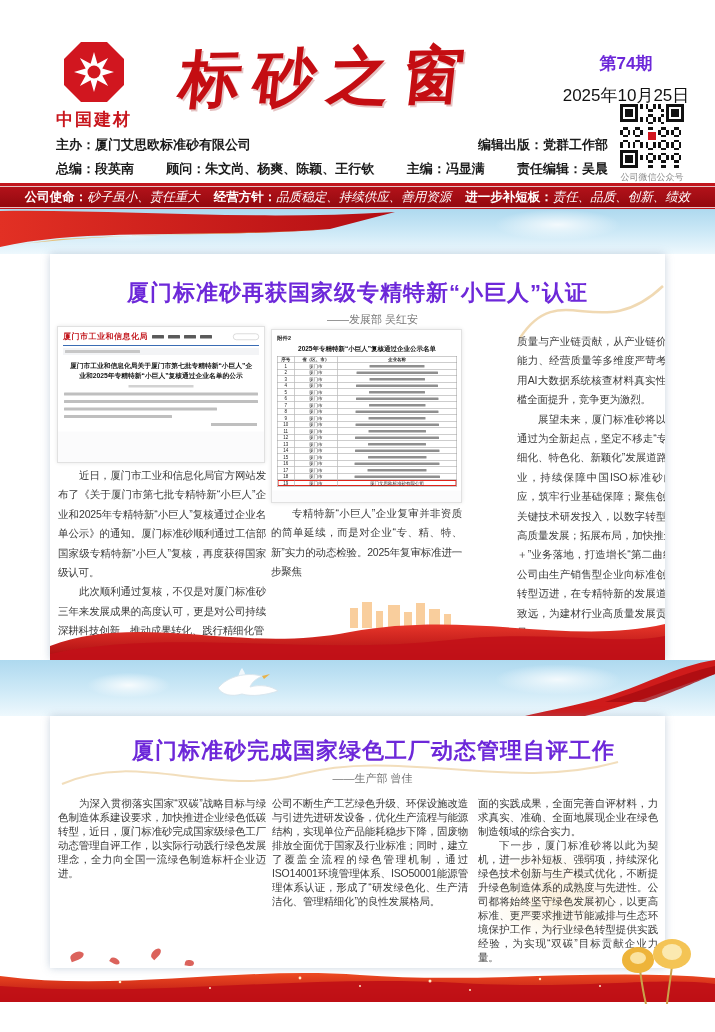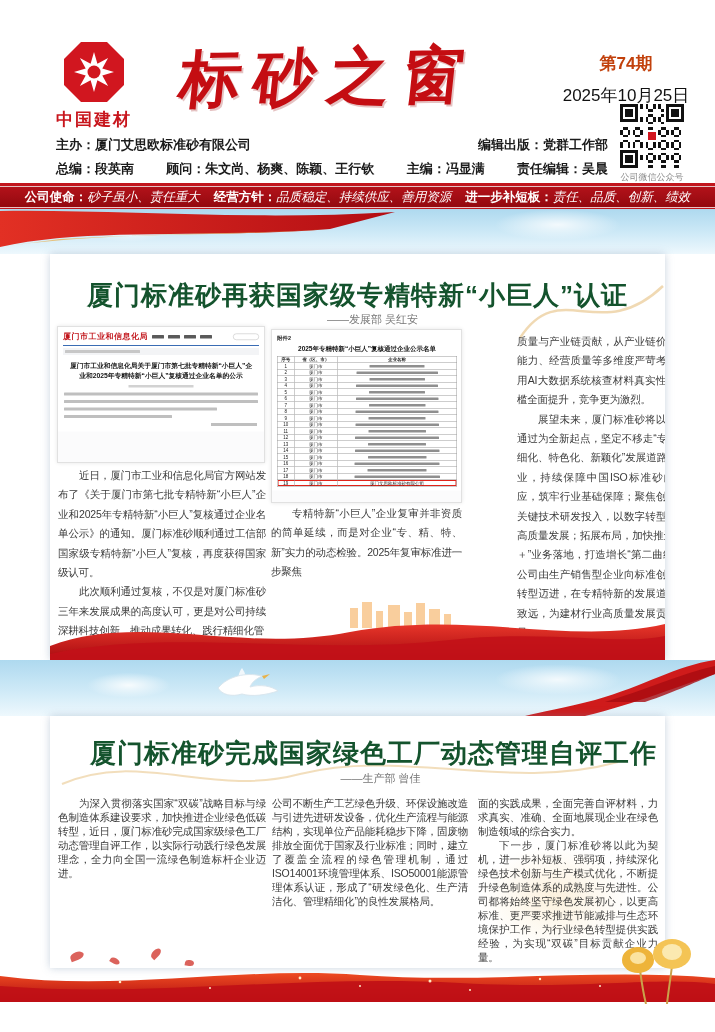--- a/index.html
+++ b/index.html
@@ -12,21 +12,21 @@
 
   
   .logo-octagon { position:absolute; left:62px; top:40px; width:64px; height:64px; }
   .logo-org { position:absolute; left:44px; top:108px; width:100px; text-align:center;
     color:#c8151c; font-weight:bold; font-size:17px; letter-spacing:2px; }
   .masthead { position:absolute; left:158px; top:34px; width:340px; height:86px;
     text-align:center; font-family:"DejaVu Serif", serif; font-weight:bold;
     font-size:62px; letter-spacing:12px; color:#c40d12; line-height:86px;
     transform:skewX(-7deg) rotate(-1deg); text-shadow:2px 2px 0 rgba(150,10,12,.25); }
   .issue-block { position:absolute; left:538px; top:52px; width:176px; text-align:center; }
-  .issue-no { font-size:17px; font-weight:bold; color:#c2410c; }
+  .issue-no { font-size:17px; font-weight:bold; color:#6d28d9; }
   .issue-date { font-size:17px; color:#111; margin-top:9px; }
   .qr { position:absolute; left:620px; top:104px; width:64px; height:64px; background:#fff; }
   .qr-caption { position:absolute; left:604px; top:171px; width:96px; text-align:center;
     font-size:9px; color:#8a8a8a; }
   .info-line { position:absolute; left:56px; width:552px; display:flex;
     justify-content:space-between; font-size:13px; color:#1b1b1b; font-weight:600; }
   .info1 { top:136px; } .info2 { top:160px; }
   .pair { white-space:nowrap; }
   .pair-label { font-weight:700; }
 
@@ -47,21 +47,21 @@
       linear-gradient(180deg,#aed9ef 0%, #cfeaf7 55%, #eef8fd 100%); }
   .band1 { top:209px; height:45px; }
   .band2 { top:660px; height:56px; }
 
   
   .card { position:absolute; left:50px; width:615px; background:#fff;
     box-shadow:0 0 8px rgba(110,140,170,.38); overflow:hidden; }
   .card1 { top:254px; height:406px; }
   .card2 { top:716px; height:252px; }
   .art-title { position:absolute; left:0; width:100%; text-align:center;
-    color:#14532d; font-weight:bold; font-size:26px; letter-spacing:1px; }
+    color:#6d28d9; font-weight:bold; font-size:22px; letter-spacing:1px; }
   .byline { position:absolute; left:15px; width:100%; text-align:center;
     color:#777; font-size:11px; }
   .colbox { position:absolute; }
   .para { font-size:10.5px; text-align:justify; color:#3a3a3a; letter-spacing:-.2px; }
   .card1 .para { line-height:19.4px; }
   .card2 .para { line-height:14px; }
   .para.indent { text-indent:2em; }
 
   
   .fig { position:absolute; background:#fbfbfc; border:1px solid #e1e1e1;
@@ -493,21 +493,21 @@
       <path d="M190,6 C155,14 120,30 80,42 L120,42 C150,32 175,20 190,14 Z" fill="#a80b10" opacity=".8"></path>
     </svg>
   </div>
 
   <div class="card card2">
     <svg class="swirl deco" style="left:10px;top:28px;" width="560" height="56" viewBox="0 0 560 56">
       <path d="M2,40 C80,6 150,54 240,30 C340,4 450,48 558,18" fill="none" stroke="#ecd0a0" stroke-width="2" opacity=".7"></path>
     </svg>
     <div class="lotus-glow deco"></div>
     <div class="art-title" style="top:20px;padding-left:32px;">厦门标准砂完成国家绿色工厂动态管理自评工作</div>
-    <div class="byline" style="top:55px;margin-left:8px;">——生产部 曾佳</div>
+    <div class="byline" style="top:55px;">——生产部 曾佳</div>
 
     <div class="colbox" style="left:8px;top:80px;width:208px;">
         <p class="para indent">为深入贯彻落实国家“双碳”战略目标与绿色制造体系建设要求，加快推进企业绿色低碳转型，近日，厦门标准砂完成国家级绿色工厂动态管理自评工作，以实际行动践行绿色发展理念，全力向全国一流绿色制造标杆企业迈进。</p>
       </div>
     <div class="colbox" style="left:222px;top:80px;width:196px;">
         <p class="para">公司不断生产工艺绿色升级、环保设施改造与引进先进研发设备，优化生产流程与能源结构，实现单位产品能耗稳步下降，固废物排放全面优于国家及行业标准；同时，建立了覆盖全流程的绿色管理机制，通过ISO14001环境管理体系、ISO50001能源管理体系认证，形成了“研发绿色化、生产清洁化、管理精细化”的良性发展格局。</p>
       </div>
     <div class="colbox" style="left:428px;top:80px;width:180px;">
         <p class="para">面的实践成果，全面完善自评材料，力求真实、准确、全面地展现企业在绿色制造领域的综合实力。</p>
         <p class="para indent">下一步，厦门标准砂将以此为契机，进一步补短板、强弱项，持续深化绿色技术创新与生产模式优化，不断提升绿色制造体系的成熟度与先进性。公司都将始终坚守绿色发展初心，以更高标准、更严要求推进节能减排与生态环境保护工作，为行业绿色转型提供实践经验，为实现“双碳”目标贡献企业力量。</p>

